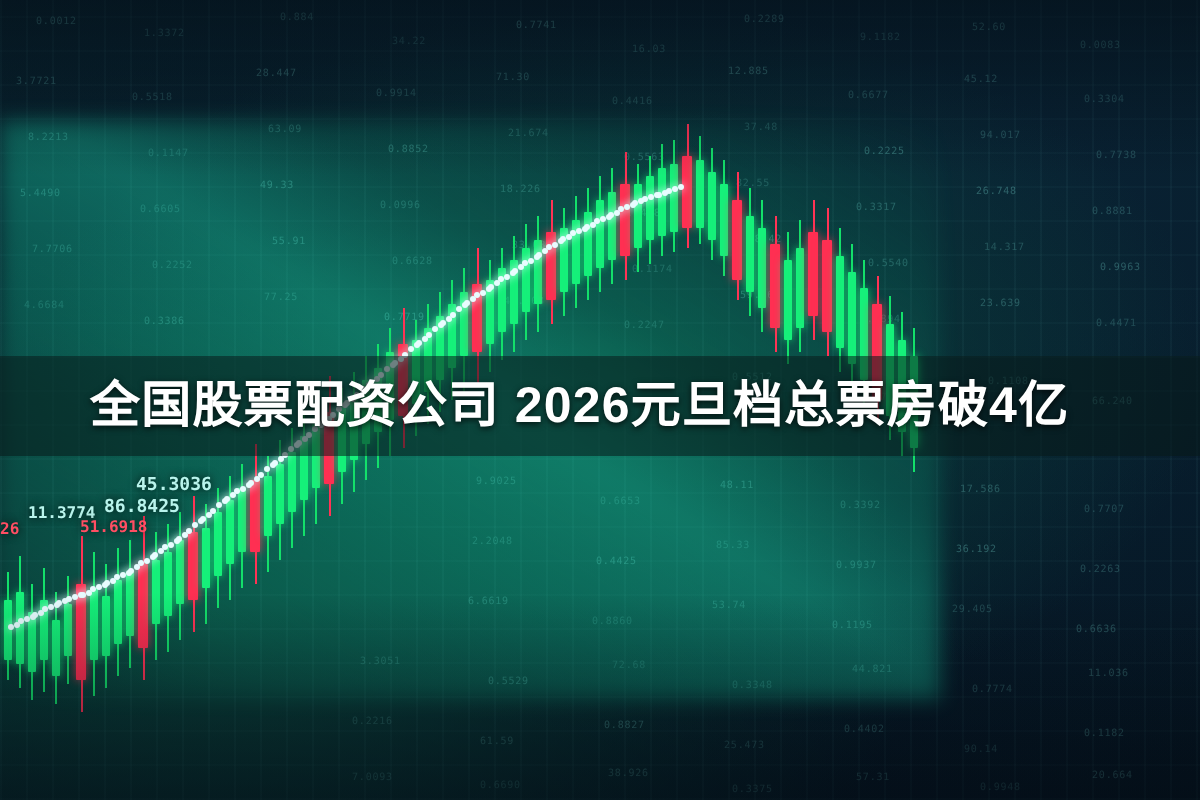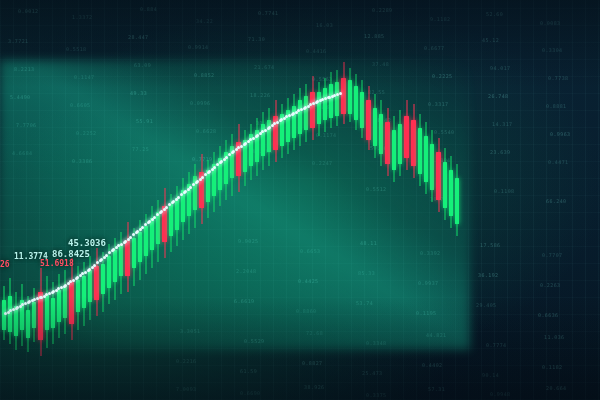--- a/index.html
+++ b/index.html
@@ -663,14 +663,17 @@
       <div class="dot" style="left: 338.56px; top: 92.48px;"></div>
       <div class="price teal" style="left: 68px; top: 238px; font-size: 9px;">45.3036</div>
       <div class="price teal" style="left: 52px; top: 249px; font-size: 9px;">86.8425</div>
       <div class="price teal" style="left: 14px; top: 252px; font-size: 8px;">11.3774</div>
       <div class="price red" style="left: 40px; top: 259px; font-size: 8px;">51.6918</div>
       <div class="price red" style="left: 0px; top: 260px; font-size: 8px;">26</div>
     </div>
 
   <div class="vig"></div>
 
+  <div class="title-band">
+    <div class="title-text">全国股票配资公司 2026元旦档总票房破4亿</div>
+  </div>
 
 </div>
 
 </body></html>

